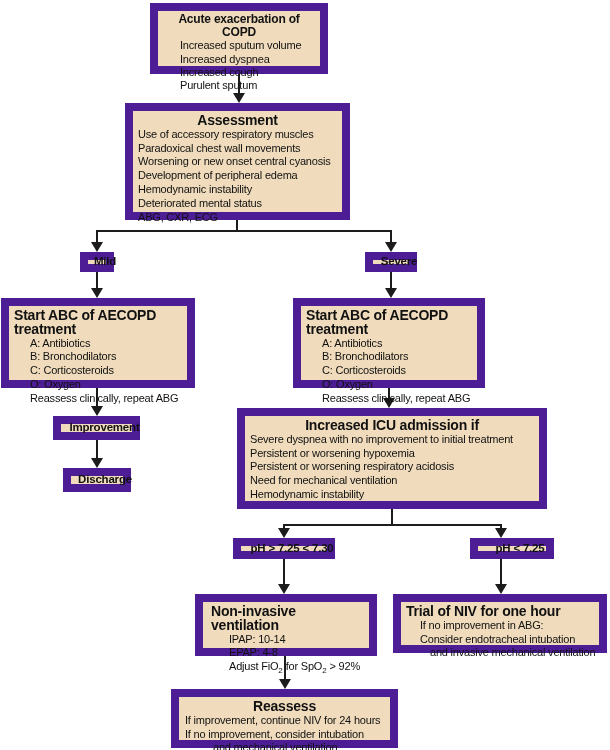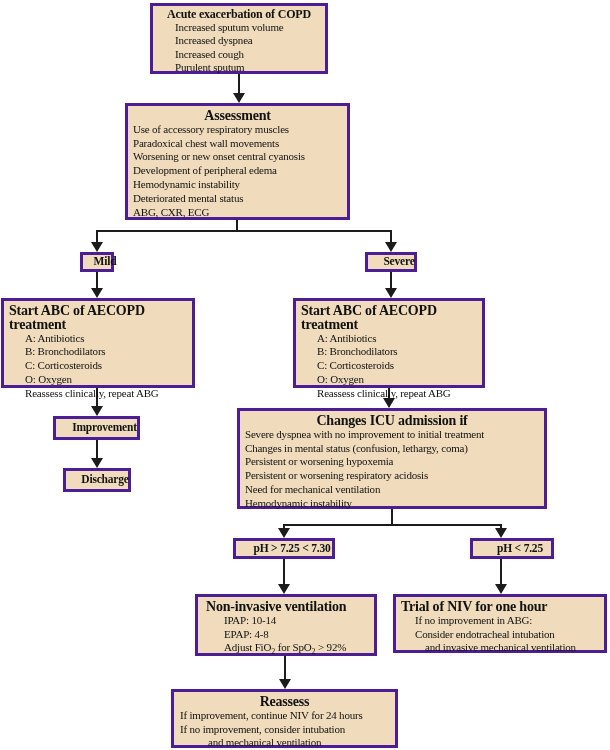--- a/index.html
+++ b/index.html
@@ -1,22 +1,22 @@
 <!DOCTYPE html>
 <html><head>
 <meta charset="utf-8">
 <style>
   html,body { margin:0; padding:0; background:#ffffff; }
   .canvas {
     position:relative; width:610px; height:750px; background:#ffffff;
     font-family:"Liberation Sans", sans-serif; color:#111111; overflow:hidden;
   }
   .node {
-    position:absolute; background:#f0dcbc; border:3px solid #4c1d95;
-    box-sizing:border-box; font-size:11px; line-height:13.8px; letter-spacing:-0.2px;font-family:Liberation Serif, serif;
+    position:absolute; background:#f0dcbc; border:8px solid #4c1d95;
+    box-sizing:border-box; font-size:11px; line-height:13.8px; letter-spacing:-0.2px;
   }
   .node .title { font-weight:bold; font-size:14px; }
   .tc { text-align:center; }
   .lbl {
     display:flex; align-items:center; justify-content:center;
     font-weight:bold; font-size:11.5px; white-space:nowrap;padding-left:16px;
   }
   sub { font-size:8px; letter-spacing:0; }
   
   .b-acute     { left:150px; top:3px;   width:178px; height:71px;  padding:2px 6px; line-height:13.2px; }
@@ -131,23 +131,22 @@
     <div class="item">B: Bronchodilators</div>
     <div class="item">C: Corticosteroids</div>
     <div class="item">O: Oxygen</div>
     <div class="item">Reassess clinically, repeat ABG</div>
   </div>
 
   <div class="node lbl b-improv">Improvement</div>
   <div class="node lbl b-discharge">Discharge</div>
 
   <div class="node b-icu">
-    <div class="title tc">Changes ICU admission if</div>
+    <div class="title tc">Increased ICU admission if</div>
     <div class="item">Severe dyspnea with no improvement to initial treatment</div>
-    <div class="item">Changes in mental status (confusion, lethargy, coma)</div>
     <div class="item">Persistent or worsening hypoxemia</div>
     <div class="item">Persistent or worsening respiratory acidosis</div>
     <div class="item">Need for mechanical ventilation</div>
     <div class="item">Hemodynamic instability</div>
   </div>
 
   <div class="node lbl b-ph-l">pH &gt; 7.25 &lt; 7.30</div>
   <div class="node lbl b-ph-r">pH &lt; 7.25</div>
 
   <div class="node b-niv">

